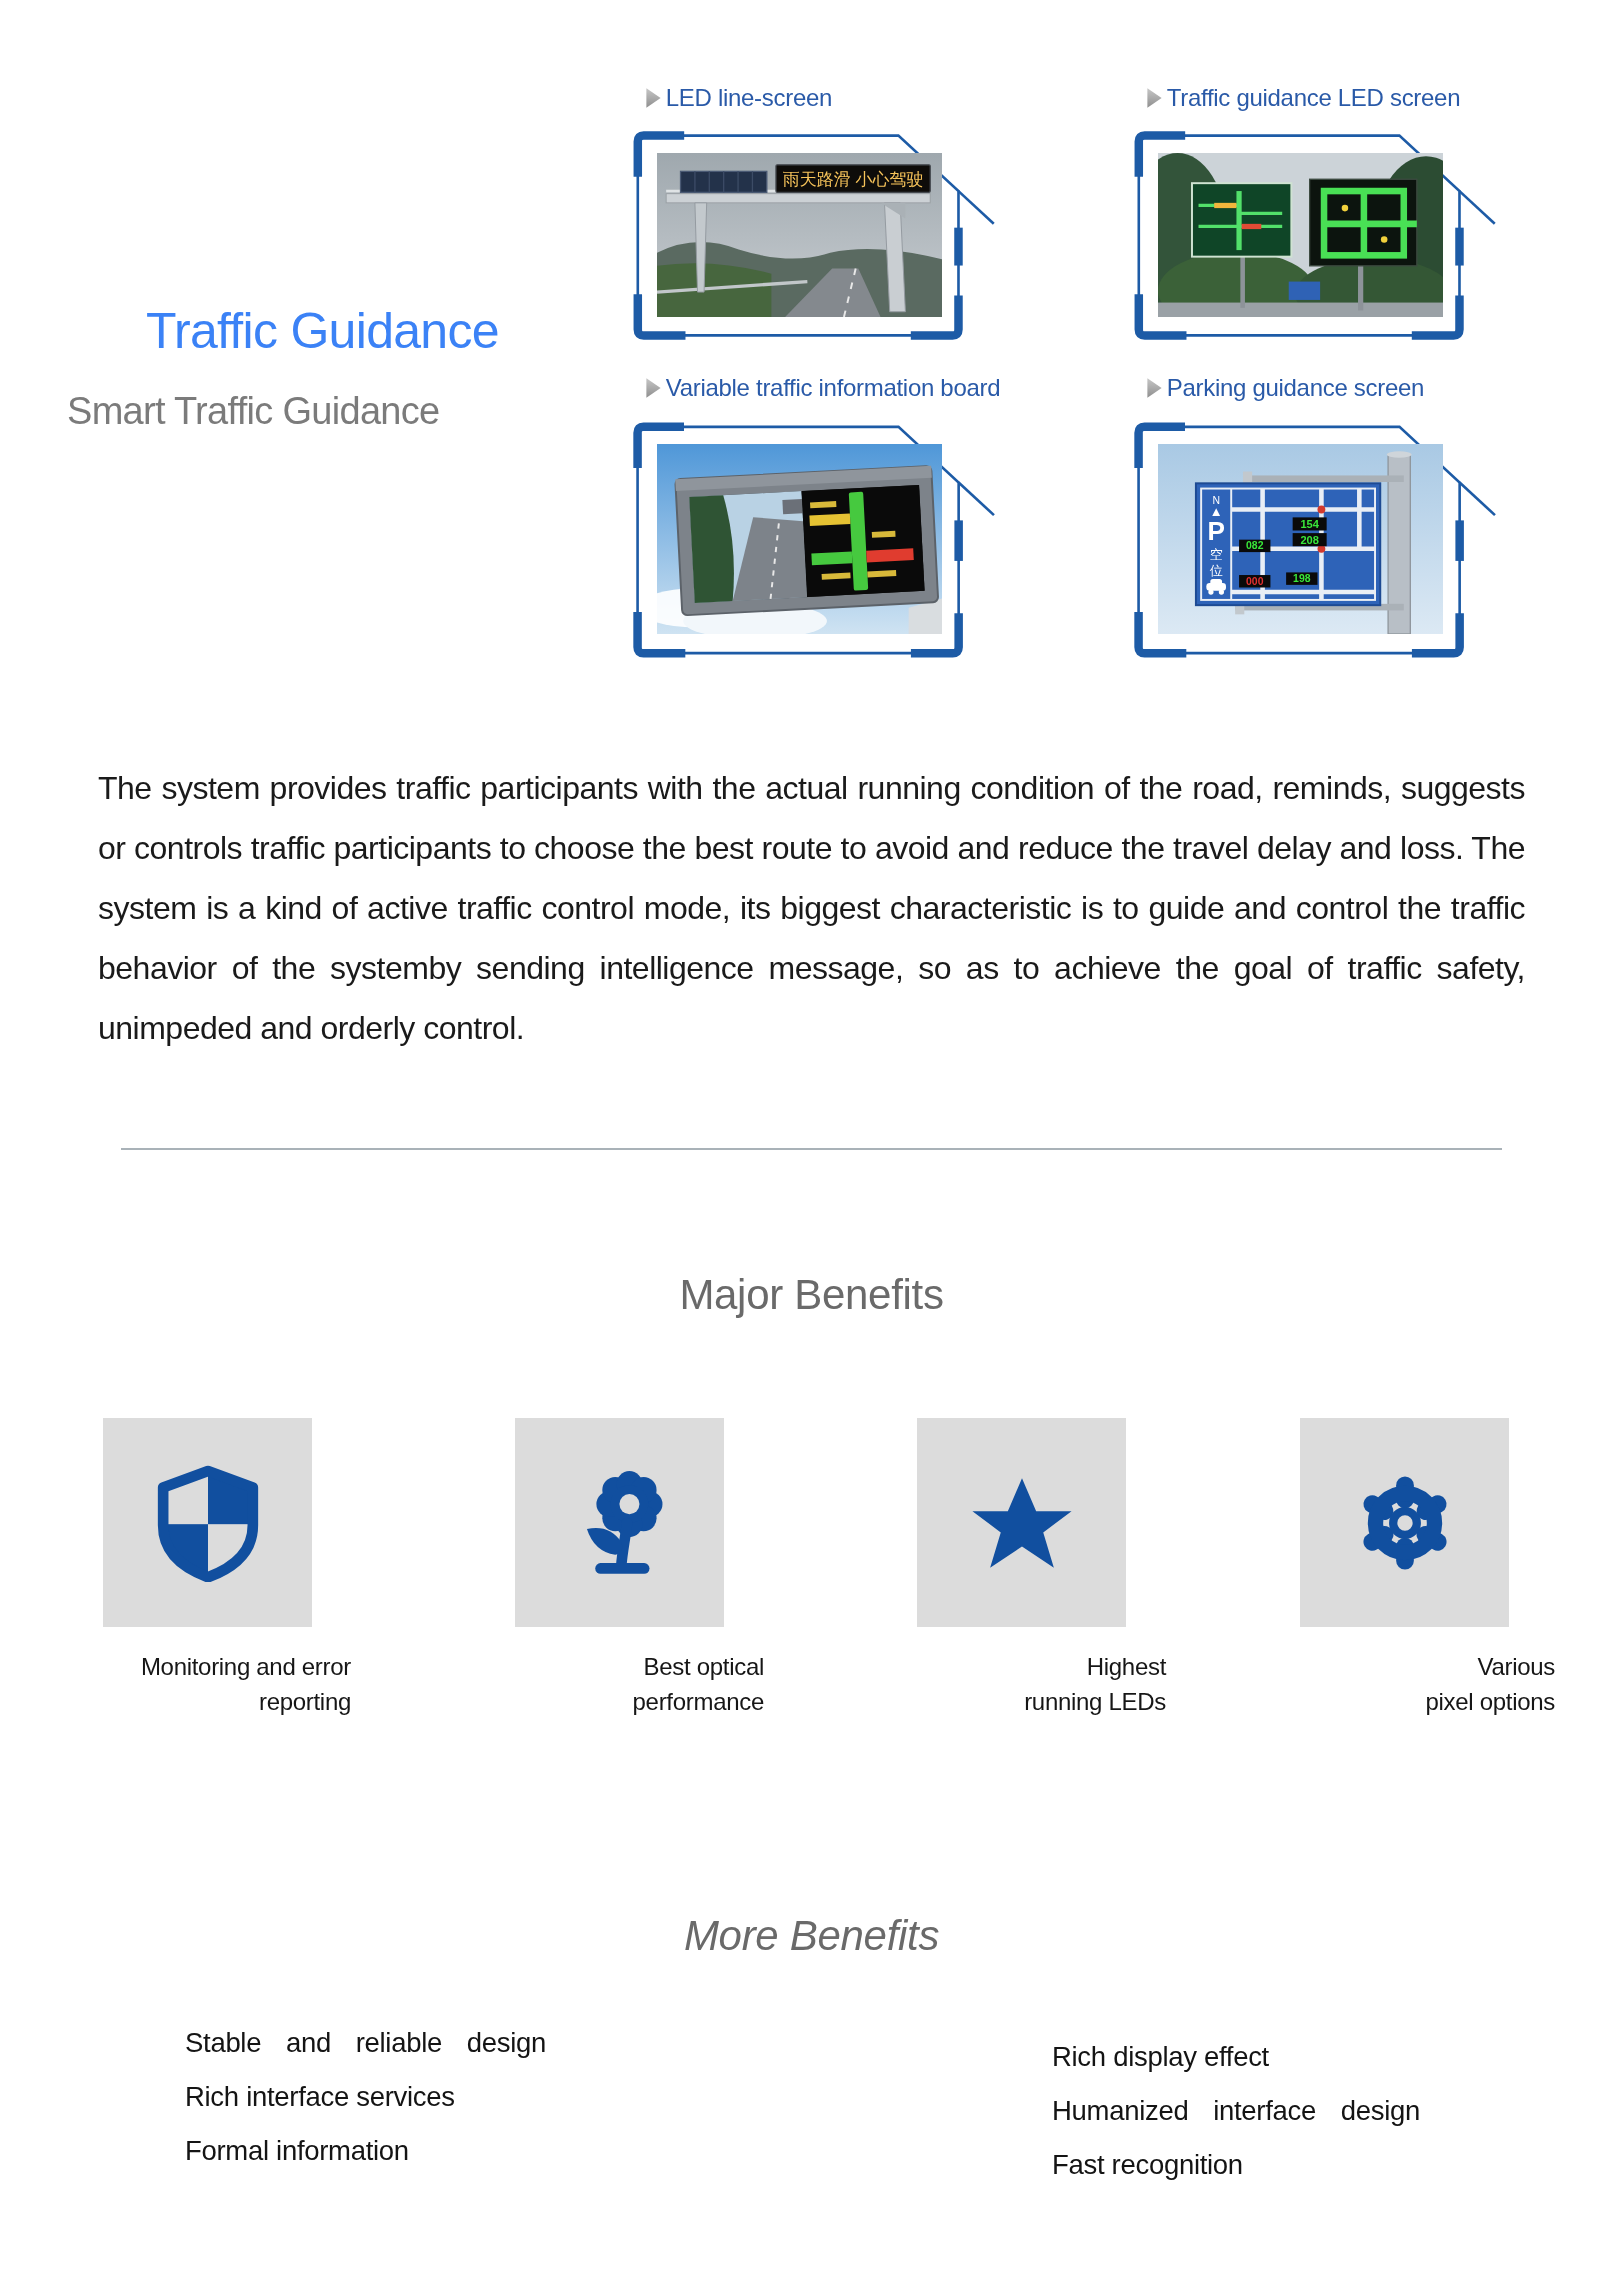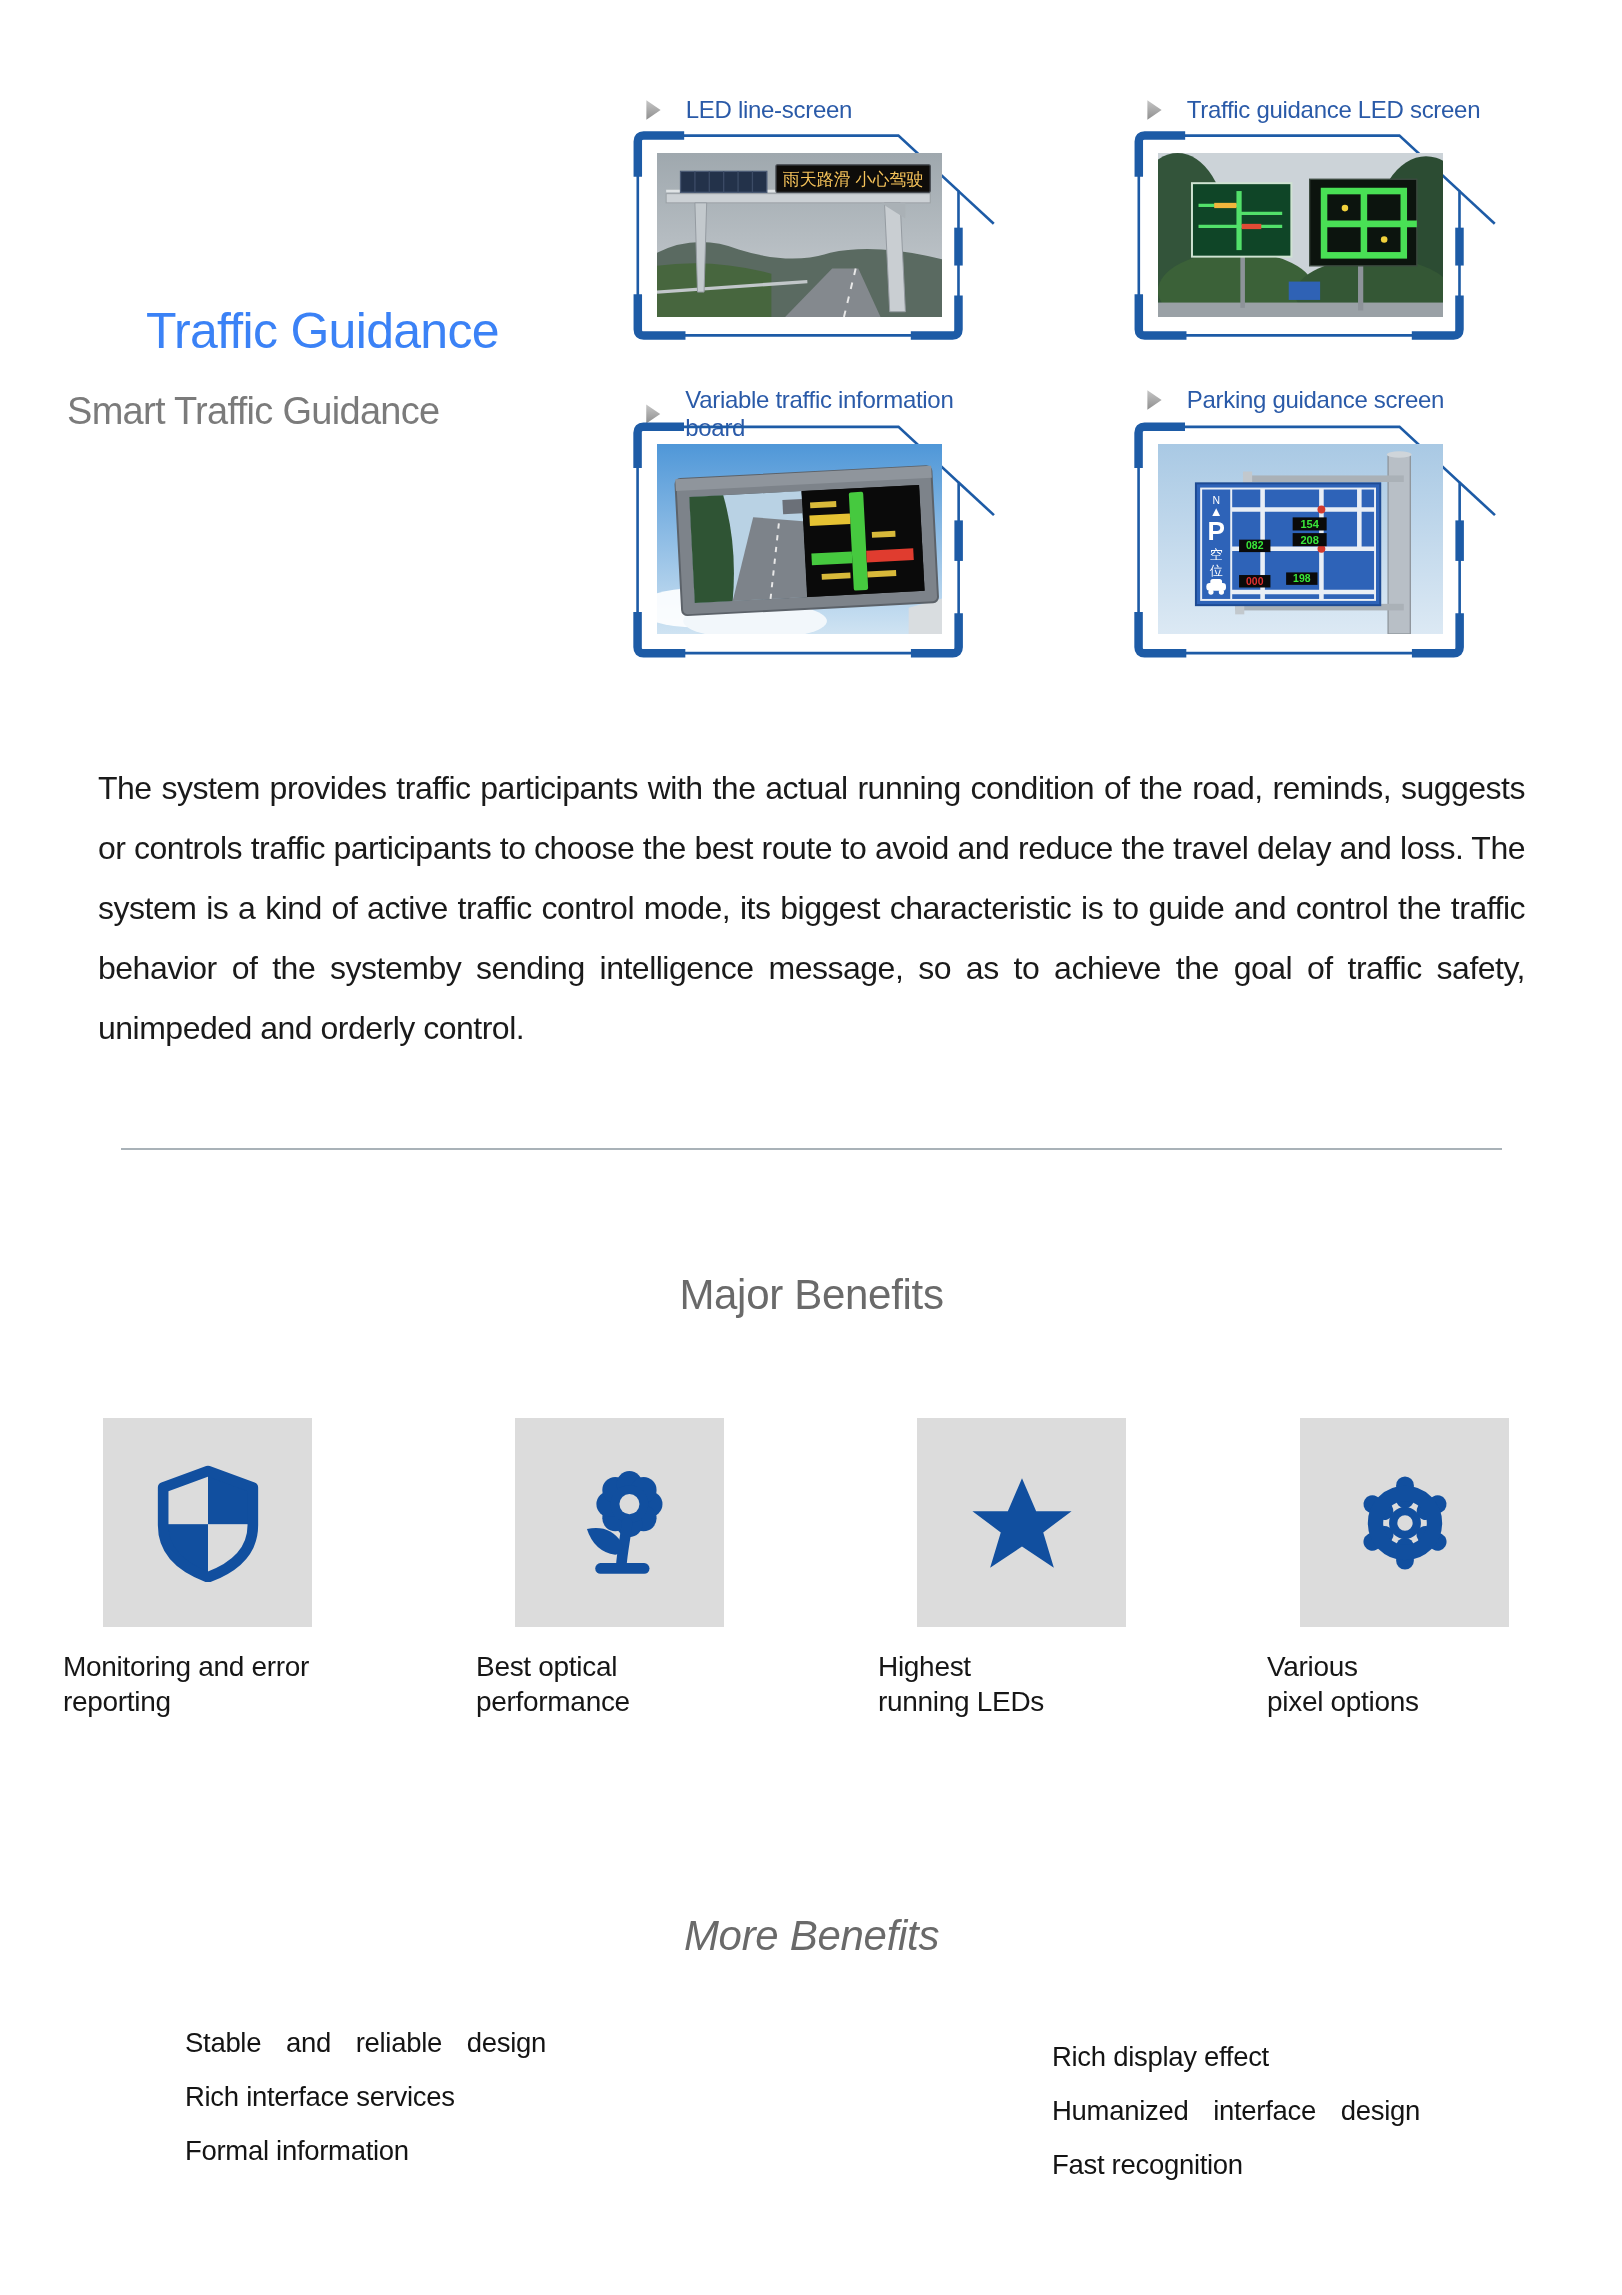--- a/index.html
+++ b/index.html
@@ -5,41 +5,41 @@
   html,body{margin:0;padding:0;background:#ffffff;}
   .page{position:relative;width:1623px;height:2295px;background:#ffffff;overflow:hidden;
         font-family:"Liberation Sans",sans-serif;}
 
   
   .title{position:absolute;left:98px;top:302px;font-size:50px;color:#3b82f6;letter-spacing:-0.7px;margin-left:48px;}
   .subtitle{position:absolute;left:67px;top:390px;font-size:38px;color:#7b7b7b;letter-spacing:-0.7px;}
 
   
   .card{position:absolute;width:376px;}
-  .card-label{position:absolute;left:11.8px;top:12px;display:flex;align-items:center;gap:24px;}
+  .card-label{position:absolute;left:11.8px;top:0;display:flex;align-items:center;gap:4px;text-align:center;}
   .card-label span{font-size:24px;color:#2a5aa8;letter-spacing:-0.3px;}
   .frame{position:absolute;left:0;overflow:visible;}
   .photo{position:absolute;left:23.6px;}
   .photo svg{display:block;width:100%;height:100%;}
 
   
   .desc{position:absolute;left:98px;top:758px;width:1427px;font-size:32px;line-height:60px;
         color:#1a1a1a;text-align:justify;letter-spacing:-0.5px;}
 
   .divider{position:absolute;left:121px;top:1148px;width:1381px;height:2px;background:#a9b2b8;}
 
   
   .h-gray{position:absolute;width:100%;text-align:center;font-size:42px;color:#6a6a6a;letter-spacing:-0.3px;}
   .major-h{top:1271px;}
   .more-h{top:1912px;font-style:italic;}
 
   .icon-box{position:absolute;top:1418px;width:209px;height:209px;background:#dcdcdc;
             display:flex;align-items:center;justify-content:center;}
   .icon-box svg{width:118px;height:118px;}
-  .benefit-label{position:absolute;top:1649px;width:288px;text-align:left;font-size:28px;
+  .benefit-label{position:absolute;top:1649px;width:288px;text-align:right;font-size:24px;
                  line-height:35px;color:#161616;letter-spacing:-0.3px;}
 
   .mb-item{position:absolute;font-size:27.5px;color:#141414;letter-spacing:-0.3px;white-space:nowrap;}
   .mb-item.spread{white-space:normal;text-align:justify;-moz-text-align-last:justify;text-align-last:justify;}
 
   .mb-left{left:185px;width:361px;}
   .mb-right{left:1052px;width:368px;margin-top:14px;}
 </style>
 </head>
 <body>

